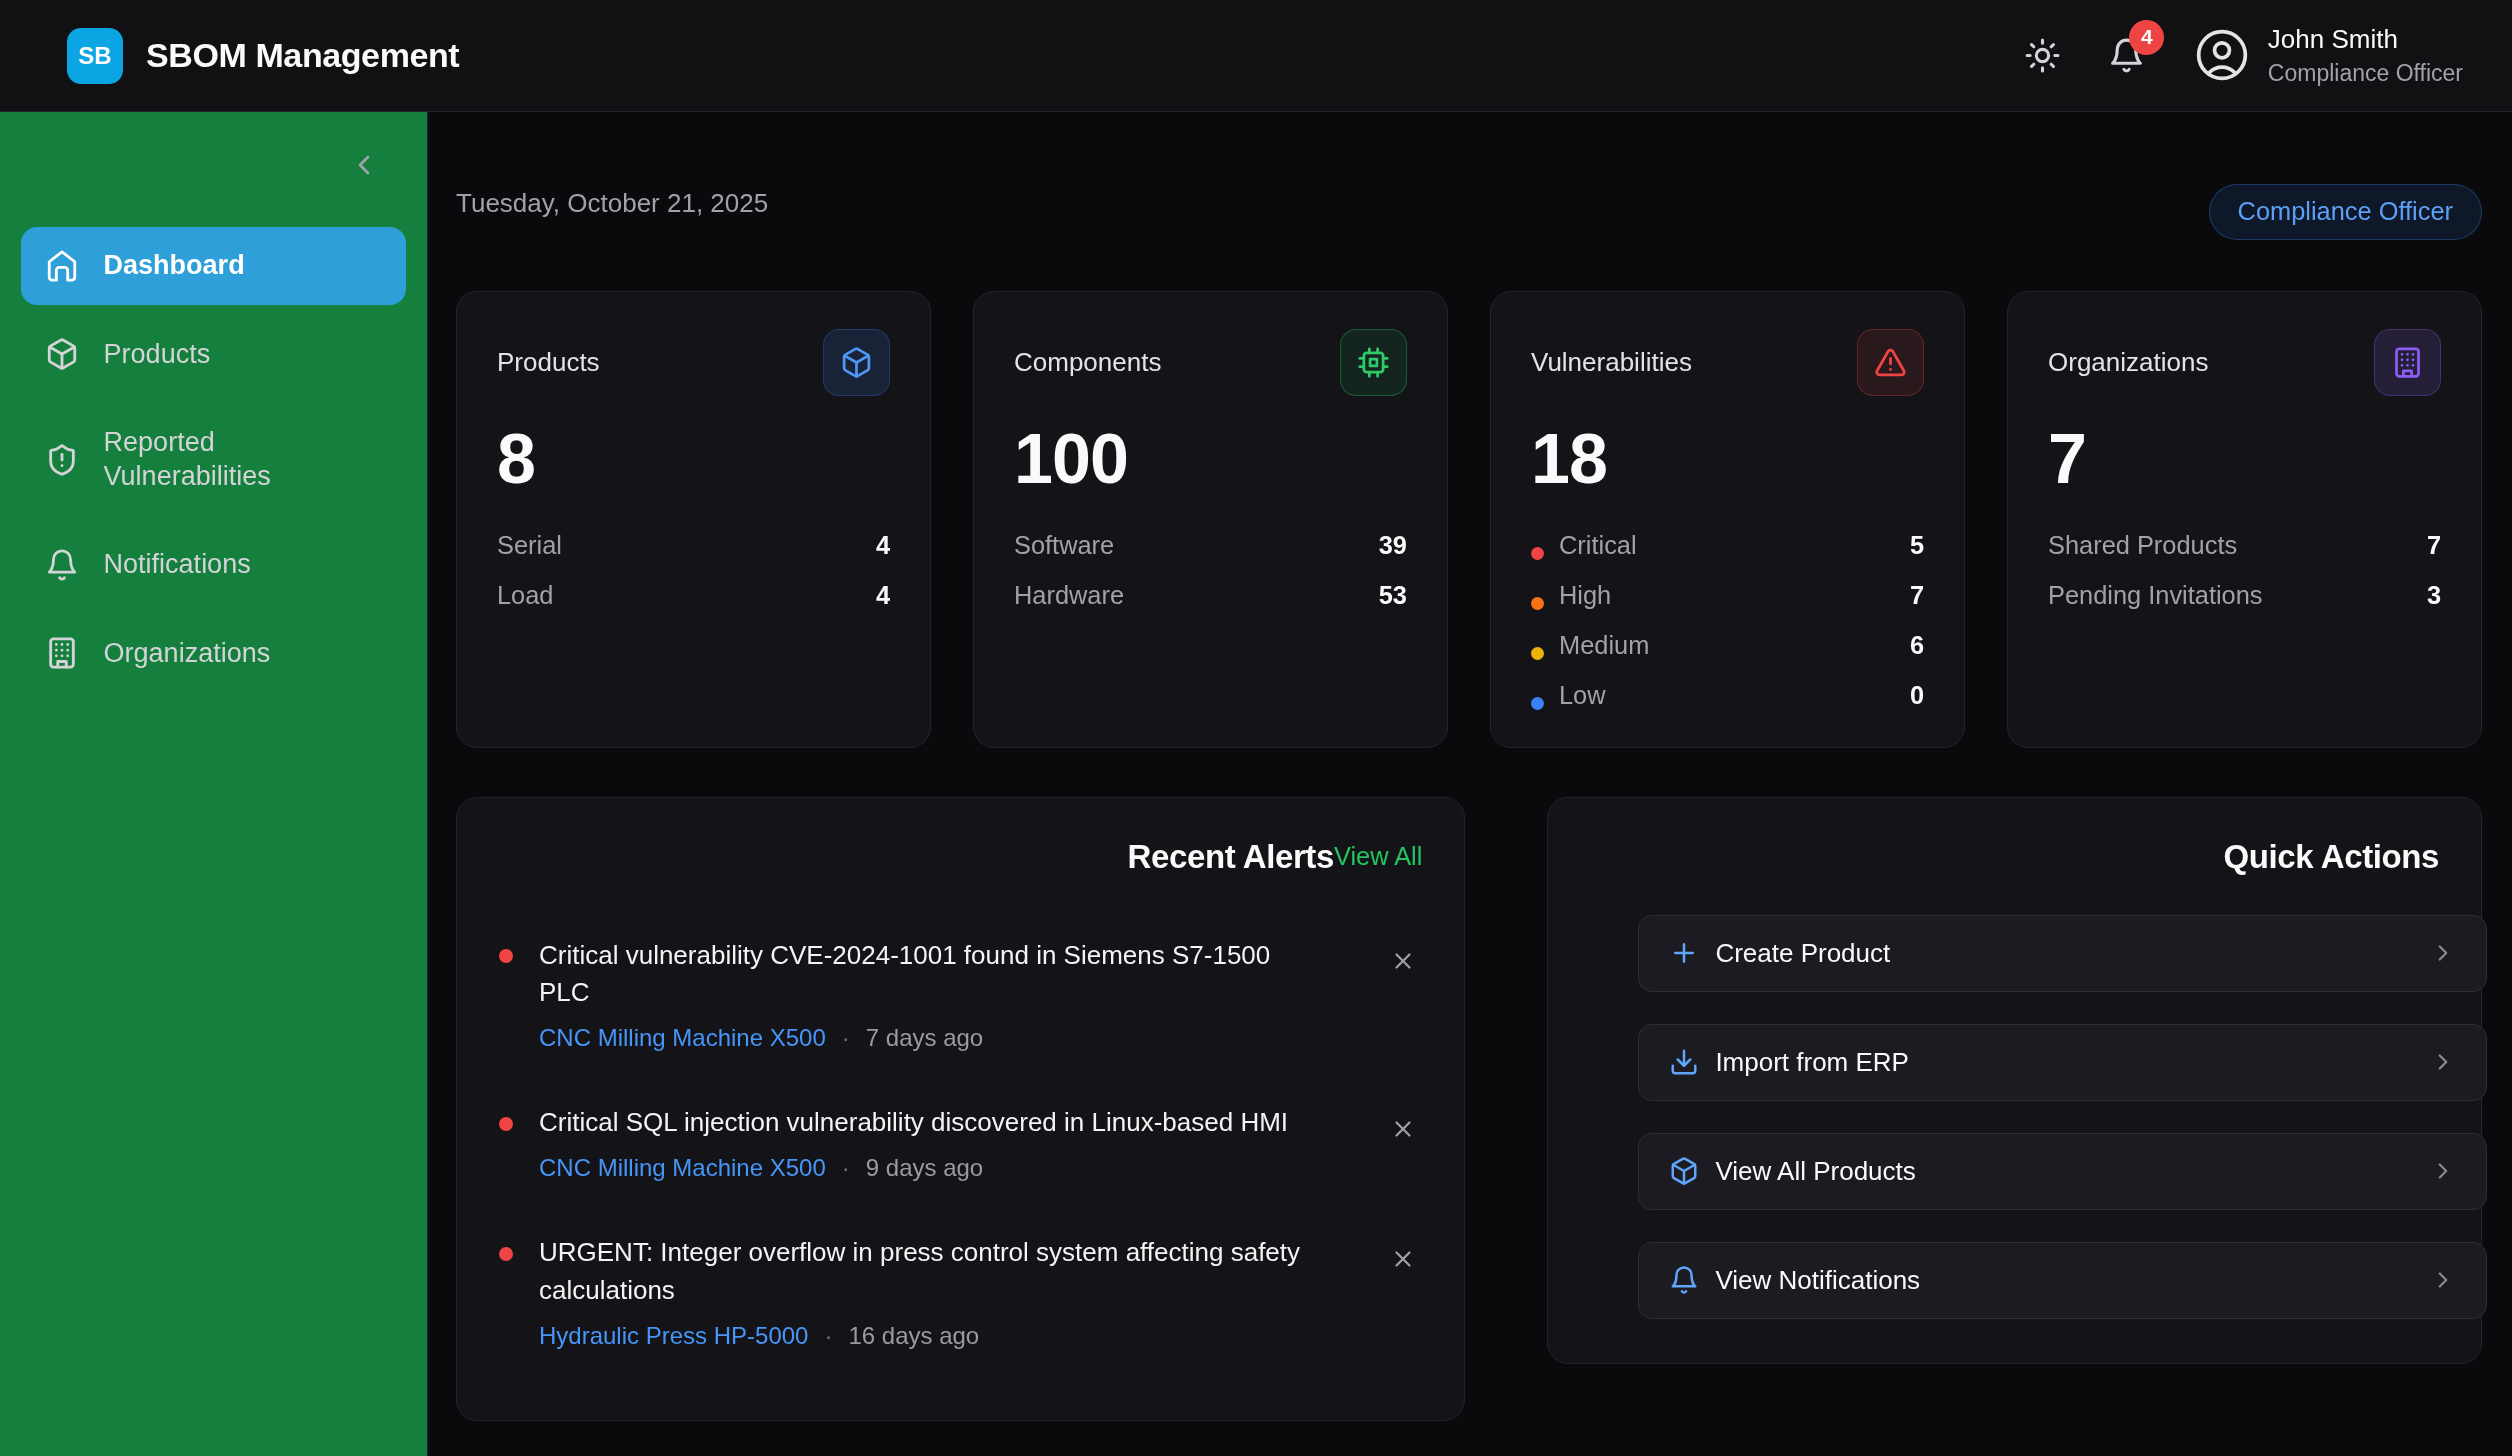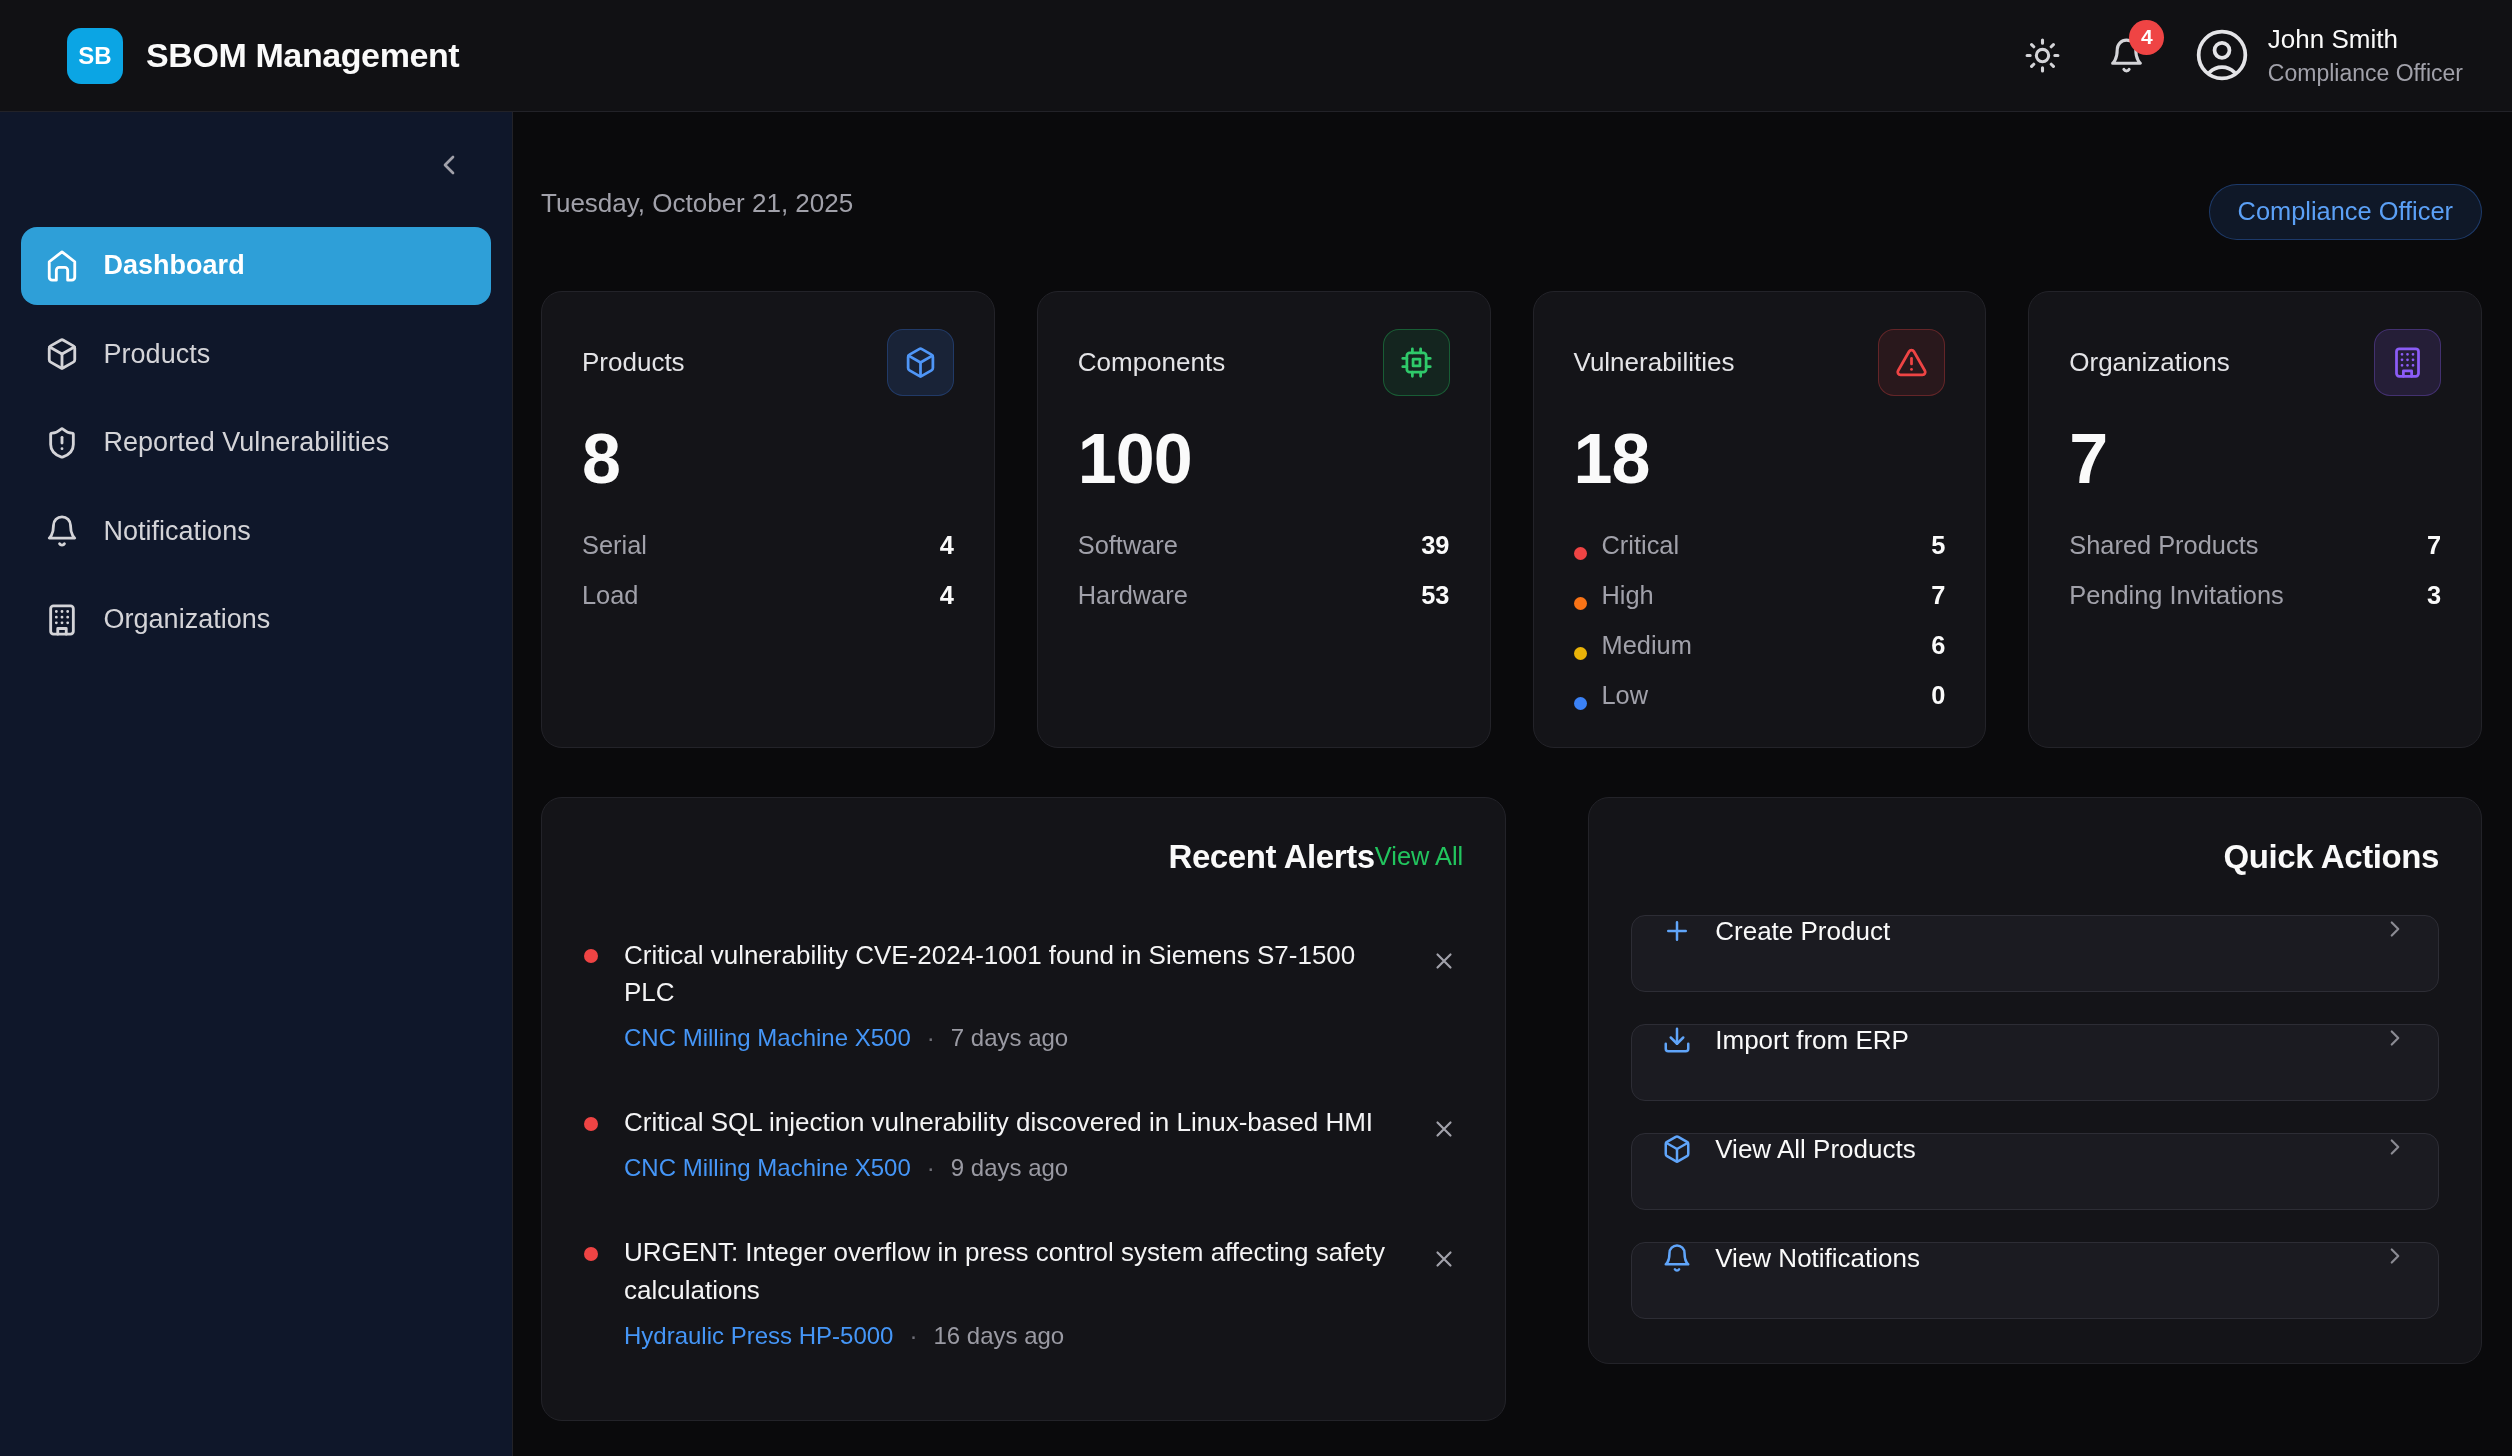--- a/index.html
+++ b/index.html
@@ -38,21 +38,21 @@
   }
   .user-chip { display:flex; align-items:center; gap:17.5px; margin-left:14px; cursor:pointer; }
   .avatar { color:#e4e4e7; }
   .avatar .ic { width:56px; height:56px; stroke-width:1.6; }
   .user-name { font-size:26px; font-weight:400; }
   .user-role { font-size:23px; color:#a1a1aa; margin-top:4.4px; }
 
   
   .layout { display:flex; height:1344px; }
   .sidebar {
-    width:513px; flex-shrink:0; background:#0f172a; border-right:0.9px solid #222228;
+    width:428px; flex-shrink:0; background:#15803d; border-right:0.9px solid #222228;
     padding:24.6px 21px 0;
   }
   .collapse-row { display:flex; justify-content:flex-end; padding:5.3px 19.3px 39px; }
   .collapse-btn { background:none; border:none; color:#a1a1aa; cursor:pointer; width:46px; height:46px; display:flex; align-items:center; justify-content:center; }
   .collapse-btn .ic { width:32px; height:32px; }
   .nav { display:flex; flex-direction:column; gap:10.5px; }
   .nav-item {
     display:flex; align-items:center; gap:24.6px; padding:22px 24px; border-radius:16px;
     font-size:27px; color:#d4d4d8; cursor:pointer; line-height:1.25; font-weight:500;
   }
@@ -103,24 +103,25 @@
   .alert-title { font-size:26px; line-height:1.45; color:#f4f4f5; max-width:763px; }
   .alert-meta { margin-top:12.3px; display:flex; align-items:center; gap:16px; font-size:24px; }
   .alert-product { color:#4596f7; font-weight:500; text-decoration:none; cursor:pointer; }
   .meta-sep { color:#71717a; }
   .alert-time { color:#9a9aa3; }
   .alert-close { background:none; border:none; color:#a1a1aa; cursor:pointer; margin-top:5.3px; width:39px; height:39px; display:flex; align-items:center; justify-content:center; }
   .alert-close .ic { width:26px; height:26px; }
 
   .qa-list { margin-top:39px; display:flex; flex-direction:column; gap:32px; }
   .qa-btn {
-    display:flex; align-items:flex-start; gap:23px; height:77px; width:100%;
+    display:flex; align-items:center; gap:16px; height:77px; width:100%;
     background:#1b1b21; border:0.9px solid #2d2d35; border-radius:14px;
     padding:0 30px; color:#fafafa; cursor:pointer;
     font-family:"Liberation Sans", sans-serif;
+    margin-left:48px;
   }
   .qa-icon { color:#60a5fa; display:flex; }
   .qa-icon .ic { width:30px; height:30px; }
   .qa-label { flex:1; text-align:left; font-size:26px; font-weight:500; }
   .qa-chevron { color:#8b8b93; display:flex; }
   .qa-chevron .ic { width:26px; height:26px; }
 </style>
 </head>
 <body>
 

